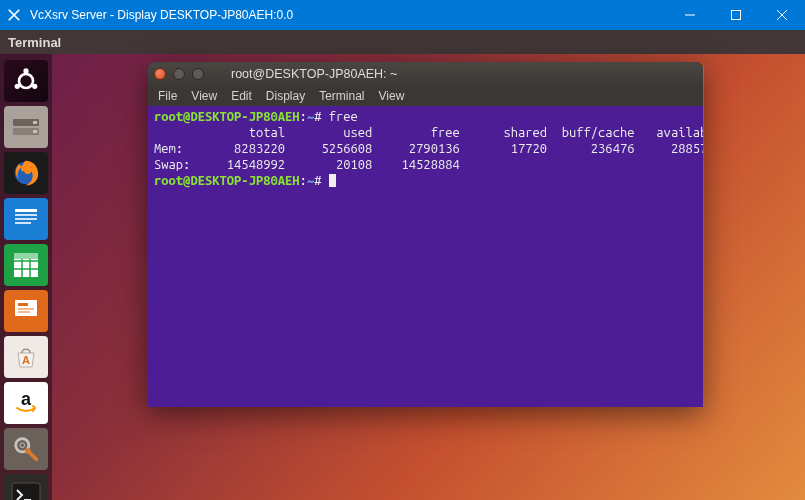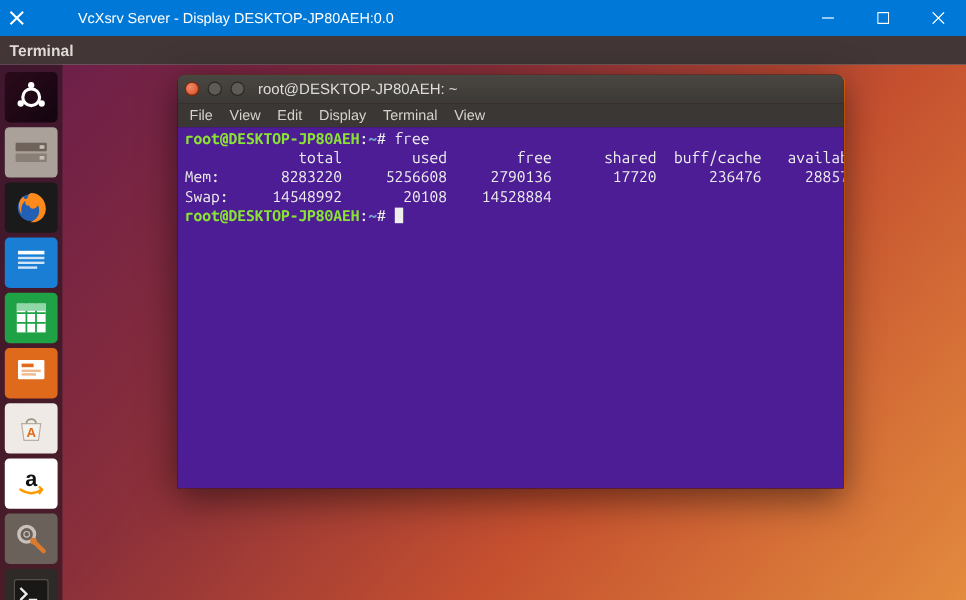--- a/index.html
+++ b/index.html
@@ -9,21 +9,21 @@
   .win-titlebar {
     height: 30px;
     background: #0078d7;
     display: flex;
     align-items: center;
     color: #fff;
     font-size: 12px;
   }
   .win-titlebar .x-icon { width: 28px; display:flex; align-items:center; justify-content:center; }
   .win-titlebar .x-icon svg { width:14px; height:14px; }
-  .win-titlebar .title { flex: 1; padding-left: 2px; margin-left: 35px; }
+  .win-titlebar .title { flex: 1; padding-left: 2px; }
   .win-controls { display: flex; height: 100%; }
   .win-btn { width: 46px; display:flex; align-items:center; justify-content:center; color:#fff; }
 
   
   .unity-panel {
     height: 24px;
     background: #423636;
     color: #dfd9d5;
     font-size: 13px;
     display: flex;
@@ -81,21 +81,21 @@
     background: linear-gradient(#4a4642, #3c3835);
     display:flex;
     align-items:center;
     padding: 0 6px;
     gap: 7px;
     color: #ddd;
     font-size: 12.5px;
   }
   .tb-btn { width:12px; height:12px; border-radius:50%; background:#5e5a56; border:1px solid #2b2826; }
   .tb-btn.close { background: radial-gradient(circle at 35% 35%, #f08a6a, #d9481b); border-color:#7a2a10; }
-  .term-titlebar .tb-title { margin-left: 4px; }
+  .term-titlebar .tb-title { margin-left: 20px; }
 
   .term-menubar {
     height: 20px;
     background: #3b3734;
     display:flex;
     align-items:center;
     gap: 2px;
     padding: 0 4px;
     color: #d6d2cd;
     font-size: 12px;

